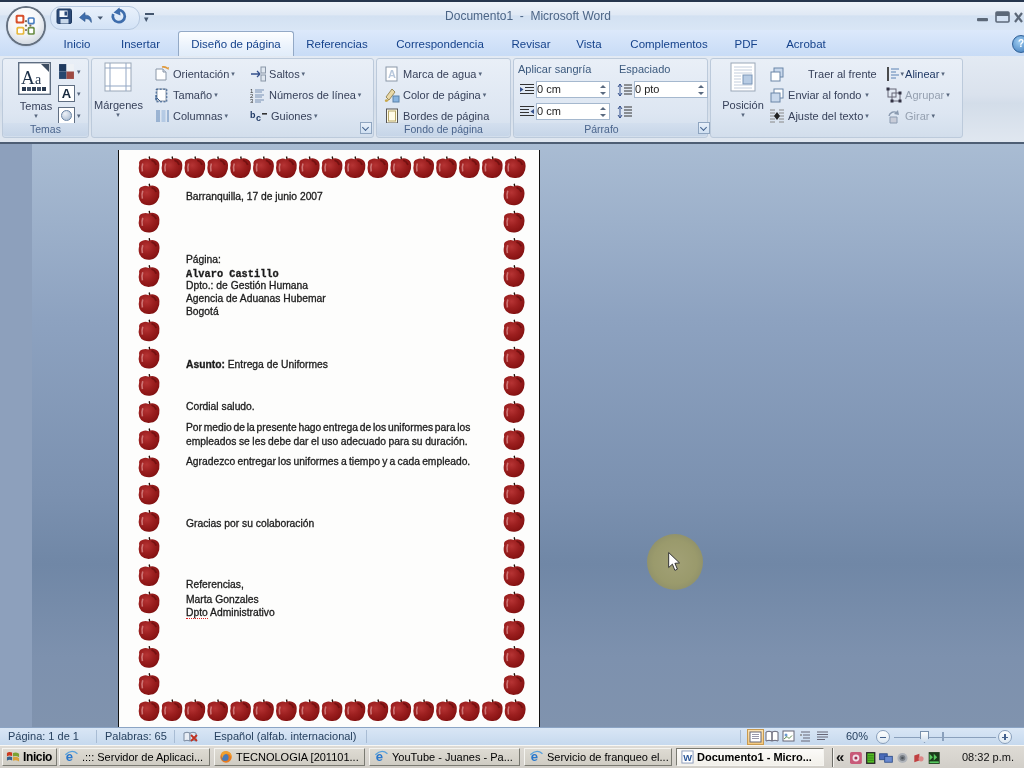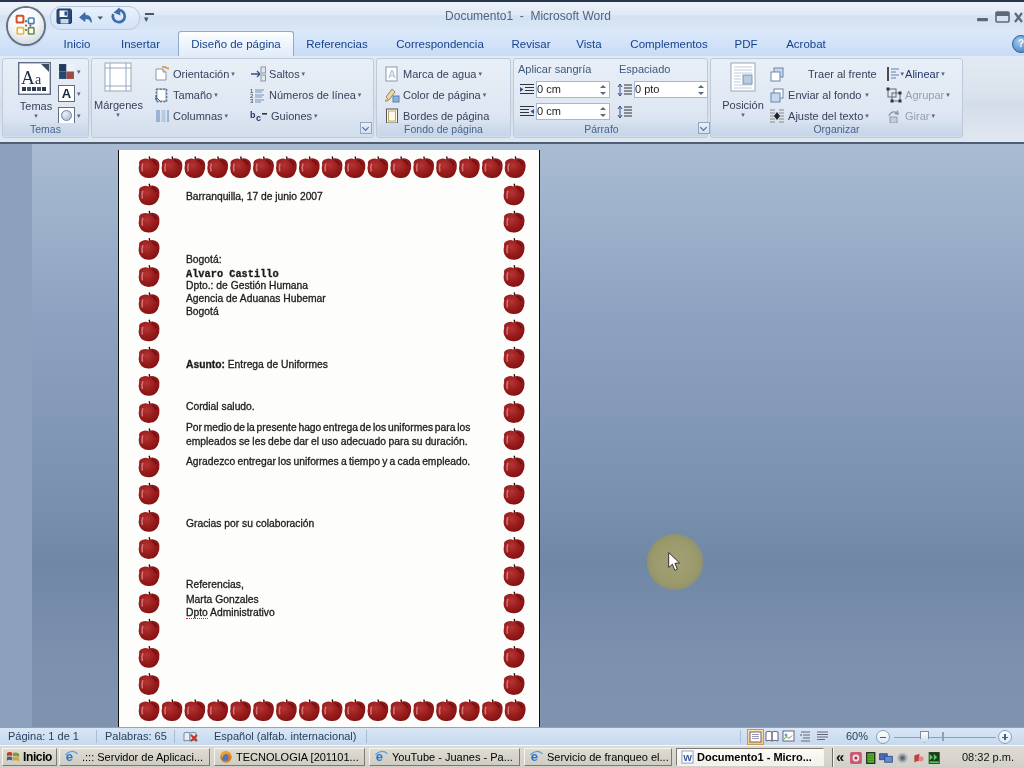--- a/index.html
+++ b/index.html
@@ -349,21 +349,20 @@
         </div>
       <div class="rbrow ab" style="left:175px;top:48px;">
           <svg width="16" height="16" viewBox="0 0 16 16">
             <path d="M3 8 a5 5 0 0 1 8 -3" fill="none" stroke="#8a9ab0" stroke-width="1.4"></path>
             <path d="M12 2 l1 5 -5 -1z" fill="#8a9ab0"></path>
             <path d="M4 9 l7 0 0 6 -7 0z" fill="#c8ccd8" stroke="#8a9ab0"></path>
           </svg>
           <span class="btxt gray">&nbsp;Girar</span>
           <span class="dd gray">&nbsp;▾</span>
         </div>
-      <div class="glabel ab">Organizar</div>
     </div>
   </div>
   <div id="docarea" class="ab">
     <div id="page" class="ab">
       <svg id="apples" class="ab" style="left:0;top:0;" width="422" height="578" viewBox="0 0 422 578">
           <defs>
 <radialGradient id="apg" cx="0.38" cy="0.35" r="0.75">
 <stop offset="0" stop-color="#b63434"></stop>
               <stop offset="0.45" stop-color="#9c1f1f"></stop>
               <stop offset="0.8" stop-color="#8a1414"></stop>
@@ -443,21 +442,21 @@
           <use href="#ap" x="30" y="453.2"></use>
           <use href="#ap" x="395" y="453.2"></use>
           <use href="#ap" x="30" y="480.4"></use>
           <use href="#ap" x="395" y="480.4"></use>
           <use href="#ap" x="30" y="507.6"></use>
           <use href="#ap" x="395" y="507.6"></use>
           <use href="#ap" x="30" y="534.8"></use>
           <use href="#ap" x="395" y="534.8"></use>
         </svg>
       <div class="doctext ab" style="left:67px;top:41px;">Barranquilla, 17 de junio 2007</div>
-      <div class="doctext ab" style="left:67px;top:104px;">Bogotá:</div>
+      <div class="doctext ab" style="left:67px;top:104px;">Página:</div>
       <div class="doctext ab" style="left:67px;top:118px;font-weight:bold;font-family:Liberation Mono, monospace;">Alvaro Castillo</div>
       <div class="doctext ab" style="left:67px;top:130px;">Dpto.: de Gestión Humana</div>
       <div class="doctext ab" style="left:67px;top:143px;">Agencia de Aduanas Hubemar</div>
       <div class="doctext ab" style="left:67px;top:156px;">Bogotá</div>
       <div class="doctext ab" style="left:67px;top:209px;"><b>Asunto:</b> Entrega de Uniformes</div>
       <div class="doctext ab" style="left:67px;top:251px;">Cordial saludo.</div>
       <div class="doctext ab" style="left:67px;top:272px;word-spacing:-1.1px;">Por medio de la presente hago entrega de los uniformes para los</div>
       <div class="doctext ab" style="left:67px;top:286px;word-spacing:-0.3px;">empleados se les debe dar el uso adecuado para su duración.</div>
       <div class="doctext ab" style="left:67px;top:306px;word-spacing:-0.6px;">Agradezco entregar los uniformes a tiempo y a cada empleado.</div>
       <div class="doctext ab" style="left:67px;top:368px;">Gracias por su colaboración</div>

